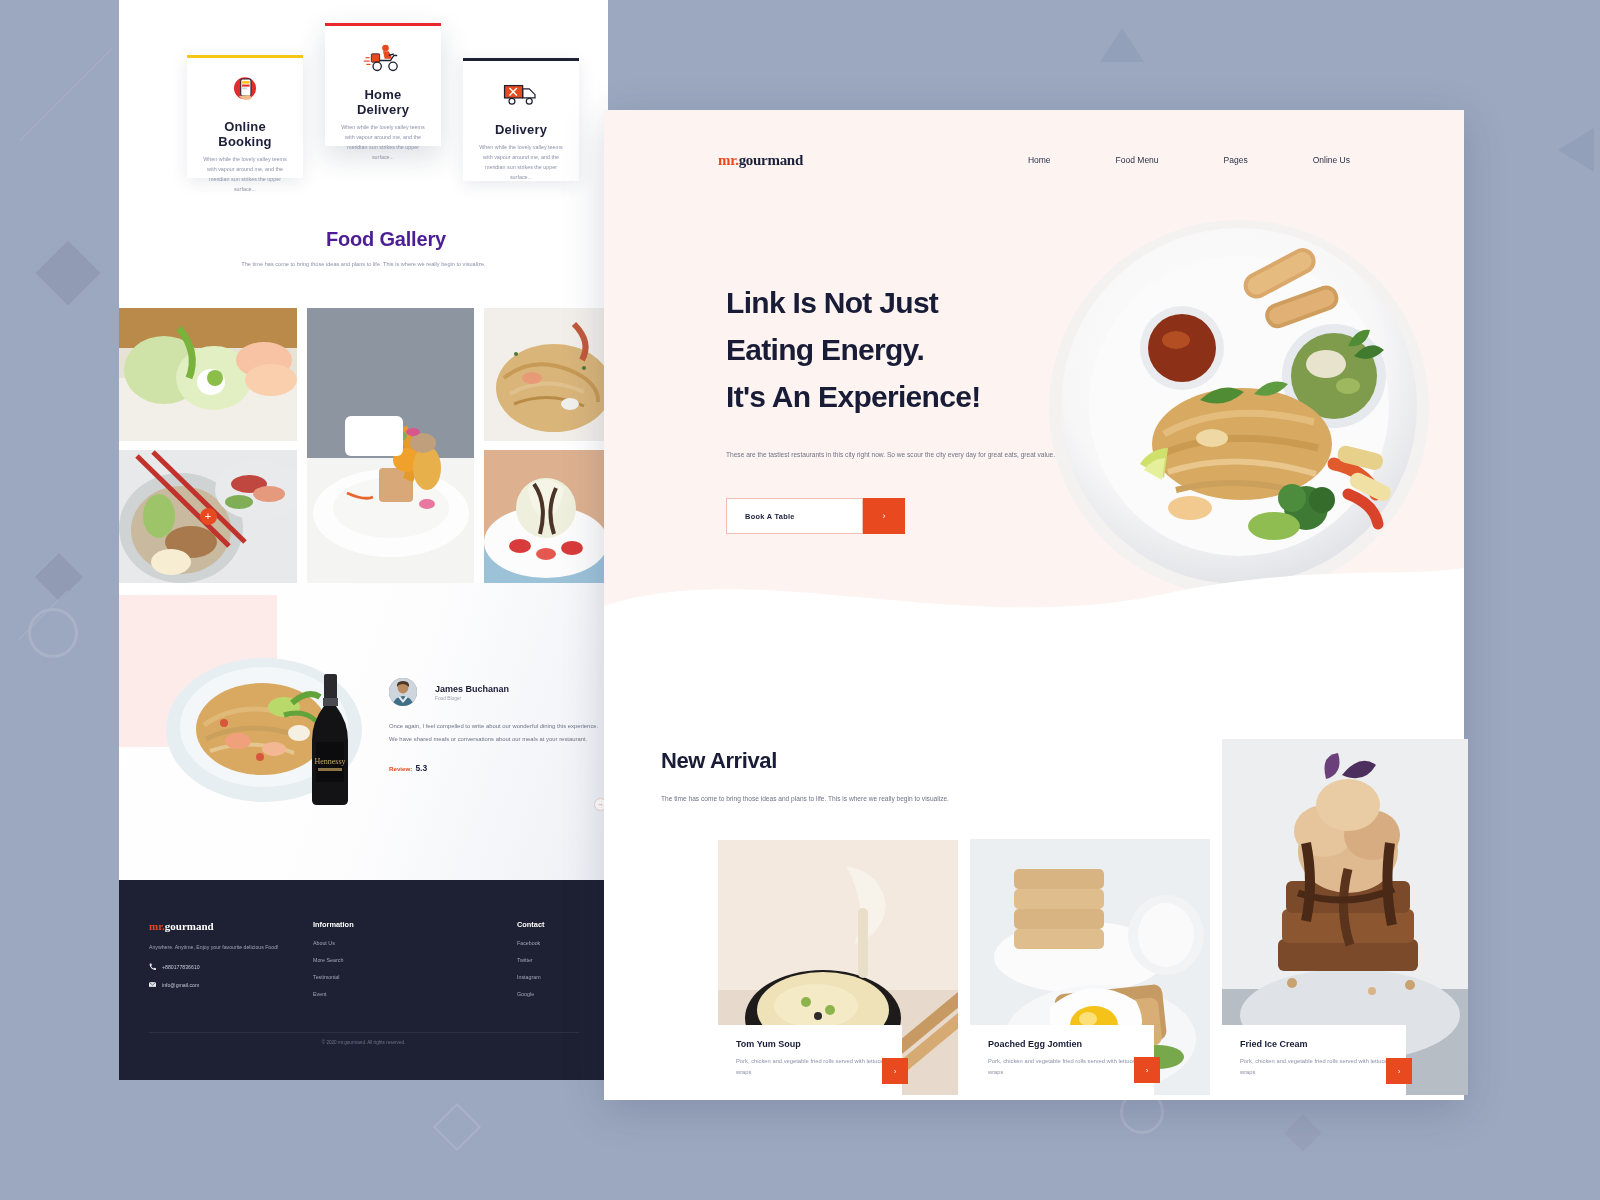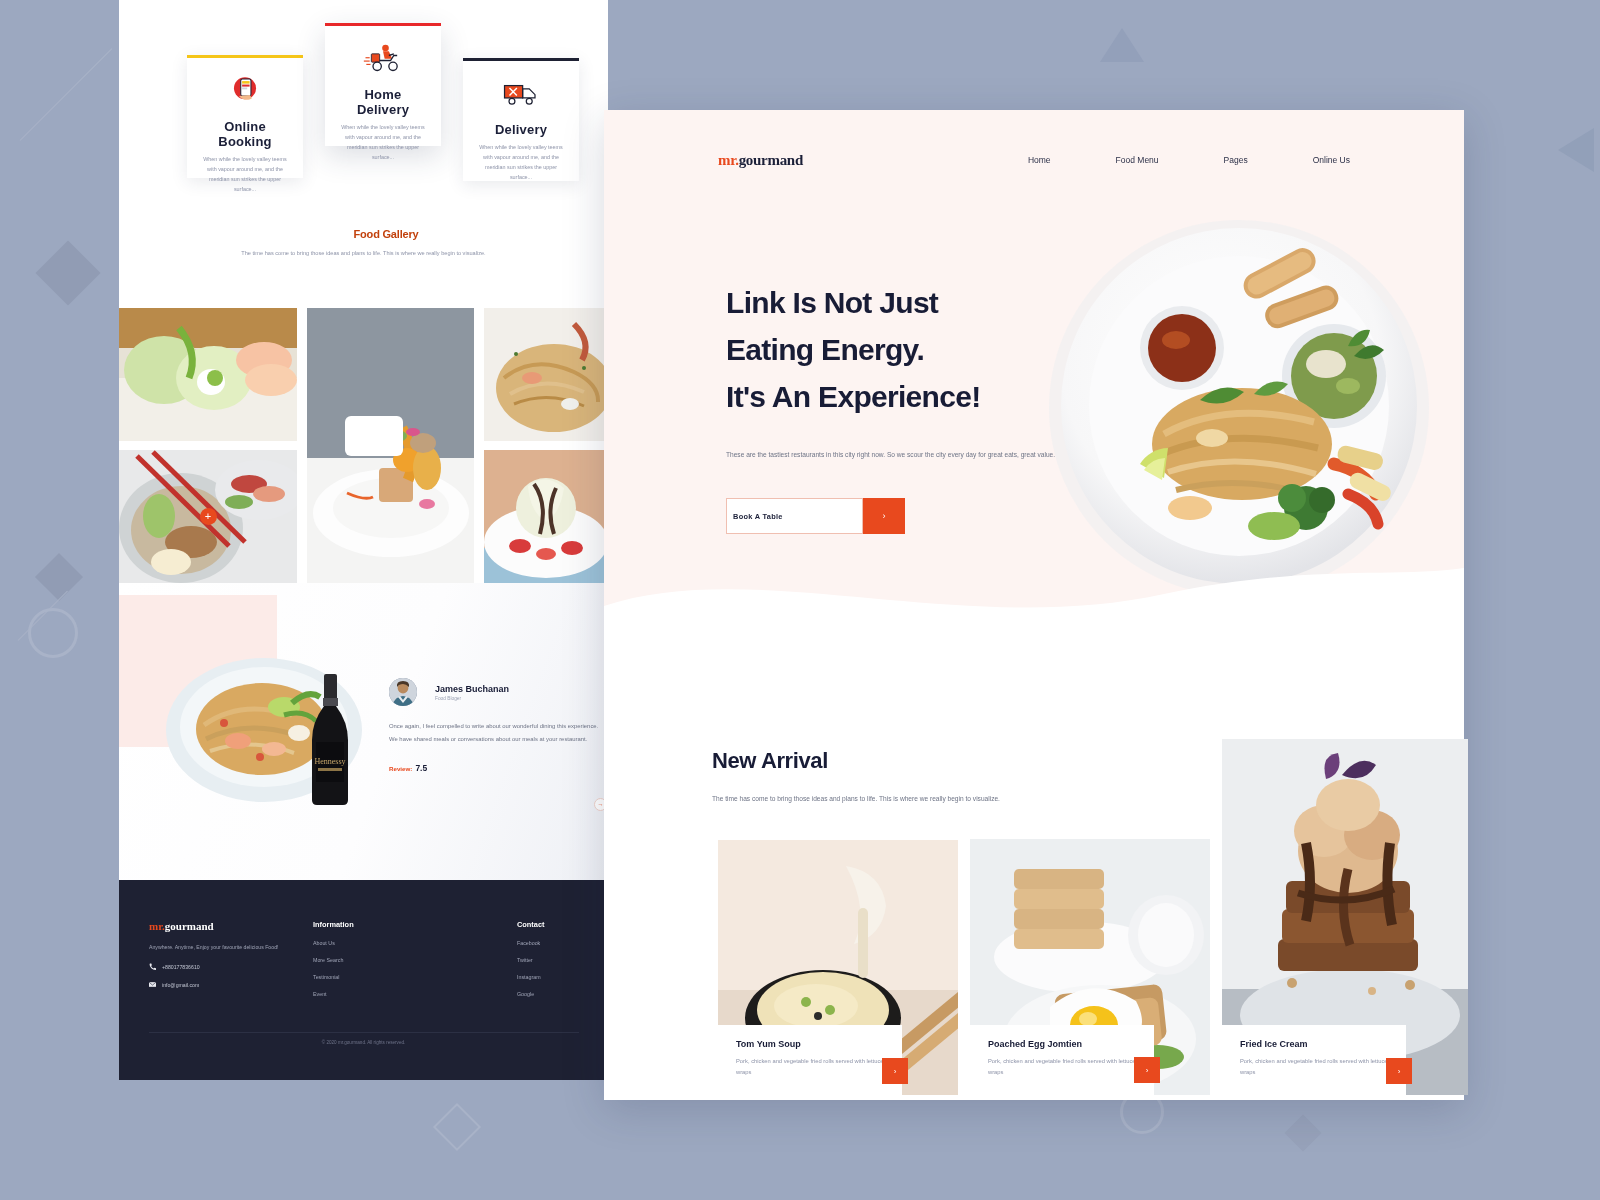--- a/index.html
+++ b/index.html
@@ -33,21 +33,21 @@
     padding: 14px 14px 12px;
   }
   .svc-card .topbar { position:absolute; left:0; top:0; height:3px; width:100%; }
   .svc-title { font-size:13px; font-weight:bold; color:#1b1f38; letter-spacing:.2px; }
   .svc-desc { font-size:5.4px; color:#8d93a8; line-height:1.85; margin-top:5px; }
   .svc-icon { height:42px; display:flex; align-items:center; justify-content:center; margin-bottom:8px;}
   .svc-icon svg { display:block; }
 
   
   .gal-head { position:absolute; left:0; top:228px; width:100%; text-align:center; }
-  .gal-title { font-size:11px; font-weight:bold; color:#c2410c; letter-spacing:-.2px;padding-left:45px;}
+  .gal-title { font-size:20px; font-weight:bold; color:#4c1d95; letter-spacing:-.2px;padding-left:45px;}
   .gal-sub { font-size:5.6px; color:#8d93a8; line-height:1.9; margin-top:8px;}
 
   
   .gal-grid { position:absolute; left:0px; top:308px; width:489px; height:275px;
               display:grid; grid-template-columns: 178px 10px 167px 10px 124px;
               grid-template-rows: 133px 9px 133px; }
   .g-cell { overflow:hidden; position:relative; background:#ccc; }
   .g1 { grid-column:1; grid-row:1; }
   .g2 { grid-column:1; grid-row:3; }
   .g3 { grid-column:3; grid-row:1 / span 3; }
@@ -102,29 +102,29 @@
   .logo { font-size:15px; font-weight:bold; color:#1b1f38; font-family:"Liberation Serif", serif; letter-spacing:-.3px;}
   .logo .mr { color:#e8491e; }
   .nav-links { margin-left:auto; display:flex; gap:65px; }
   .nav-links a { font-size:8.5px; color:#2c3048; text-decoration:none; white-space:nowrap;}
 
   .hero-copy { position:absolute; left:122px; top:170px; width:360px; }
   .h1 { font-size:30px; line-height:1.56; font-weight:bold; color:#181c36; letter-spacing:-.7px;}
   .h-sub { font-size:6.6px; color:#6e7486; line-height:2.1; margin-top:28px; width:348px;}
   .cta { margin-top:36px; display:inline-flex; height:36px; }
   .cta-label { width:137px; border:1px solid #f0bfb1; background:#fff;
-               display:flex; align-items:center; padding-left:6px;
+               display:flex; align-items:center; padding-left:18px;
                font-size:7.4px; font-weight:bold; color:#1b1f38; letter-spacing:.3px;}
   .cta-arrow { width:42px; background:#e8491e; color:#fff; display:flex;
                align-items:center; justify-content:center; font-size:9px;}
 
   .hero-plate { position:absolute; right:-10px; top:98px; width:470px; height:400px; }
 
   
-  .na { position:relative; padding:118px 0 0 108px; }
+  .na { position:relative; padding:118px 0 0 57px; }
   .na-title { font-size:22px; font-weight:bold; color:#181c36; letter-spacing:-.4px;}
   .na-sub { font-size:6.6px; color:#6e7486; line-height:2.1; margin-top:18px; width:320px;}
 
   .cards { position:absolute; left:718px; top:840px; width:760px; height:250px; }
   .card { position:absolute; width:240px; overflow:hidden; }
   .card-img { width:100%; height:100%; position:absolute; left:0; top:0; }
   .card-body { position:absolute; left:0; bottom:0; background:#fff; width:184px; padding:14px 12px 16px 18px; }
   .card-title { font-size:9px; font-weight:bold; color:#181c36; }
   .card-desc { font-size:5.8px; color:#8d93a8; line-height:2.0; margin-top:7px; }
   .card-arrow { position:absolute; width:26px; height:26px; background:#e8491e; color:#fff;
@@ -339,21 +339,21 @@
           <path d="M11 18 l3 4 l3 -4 l2 1 l-5 6 l-5 -6z" fill="#e9edf0"></path>
         </svg>
       </div>
       <div>
         <div class="t-name">James Buchanan</div>
         <div class="t-role">Food Bloger</div>
       </div>
     </div>
     <div class="t-quote">Once again, I feel compelled to write about our wonderful dining this experience. We have shared meals or conversations about our meals at your restaurant.</div>
     <div class="t-review">
-      <span>Review:</span><b>7.5</b>
+      <span>Review:</span><b>5.3</b>
     </div>
     <div class="t-arrow">→</div>
   </div>
 
   <div id="footer">
     <div style="position:absolute;left:30px;top:40px;width:150px;">
       <div class="foot-logo"><span class="mr">mr.</span><span>gourmand</span></div>
       <div class="foot-desc">Anywhere. Anytime, Enjoy your favourite delicious Food!</div>
       <div class="foot-contact">
         <span>

